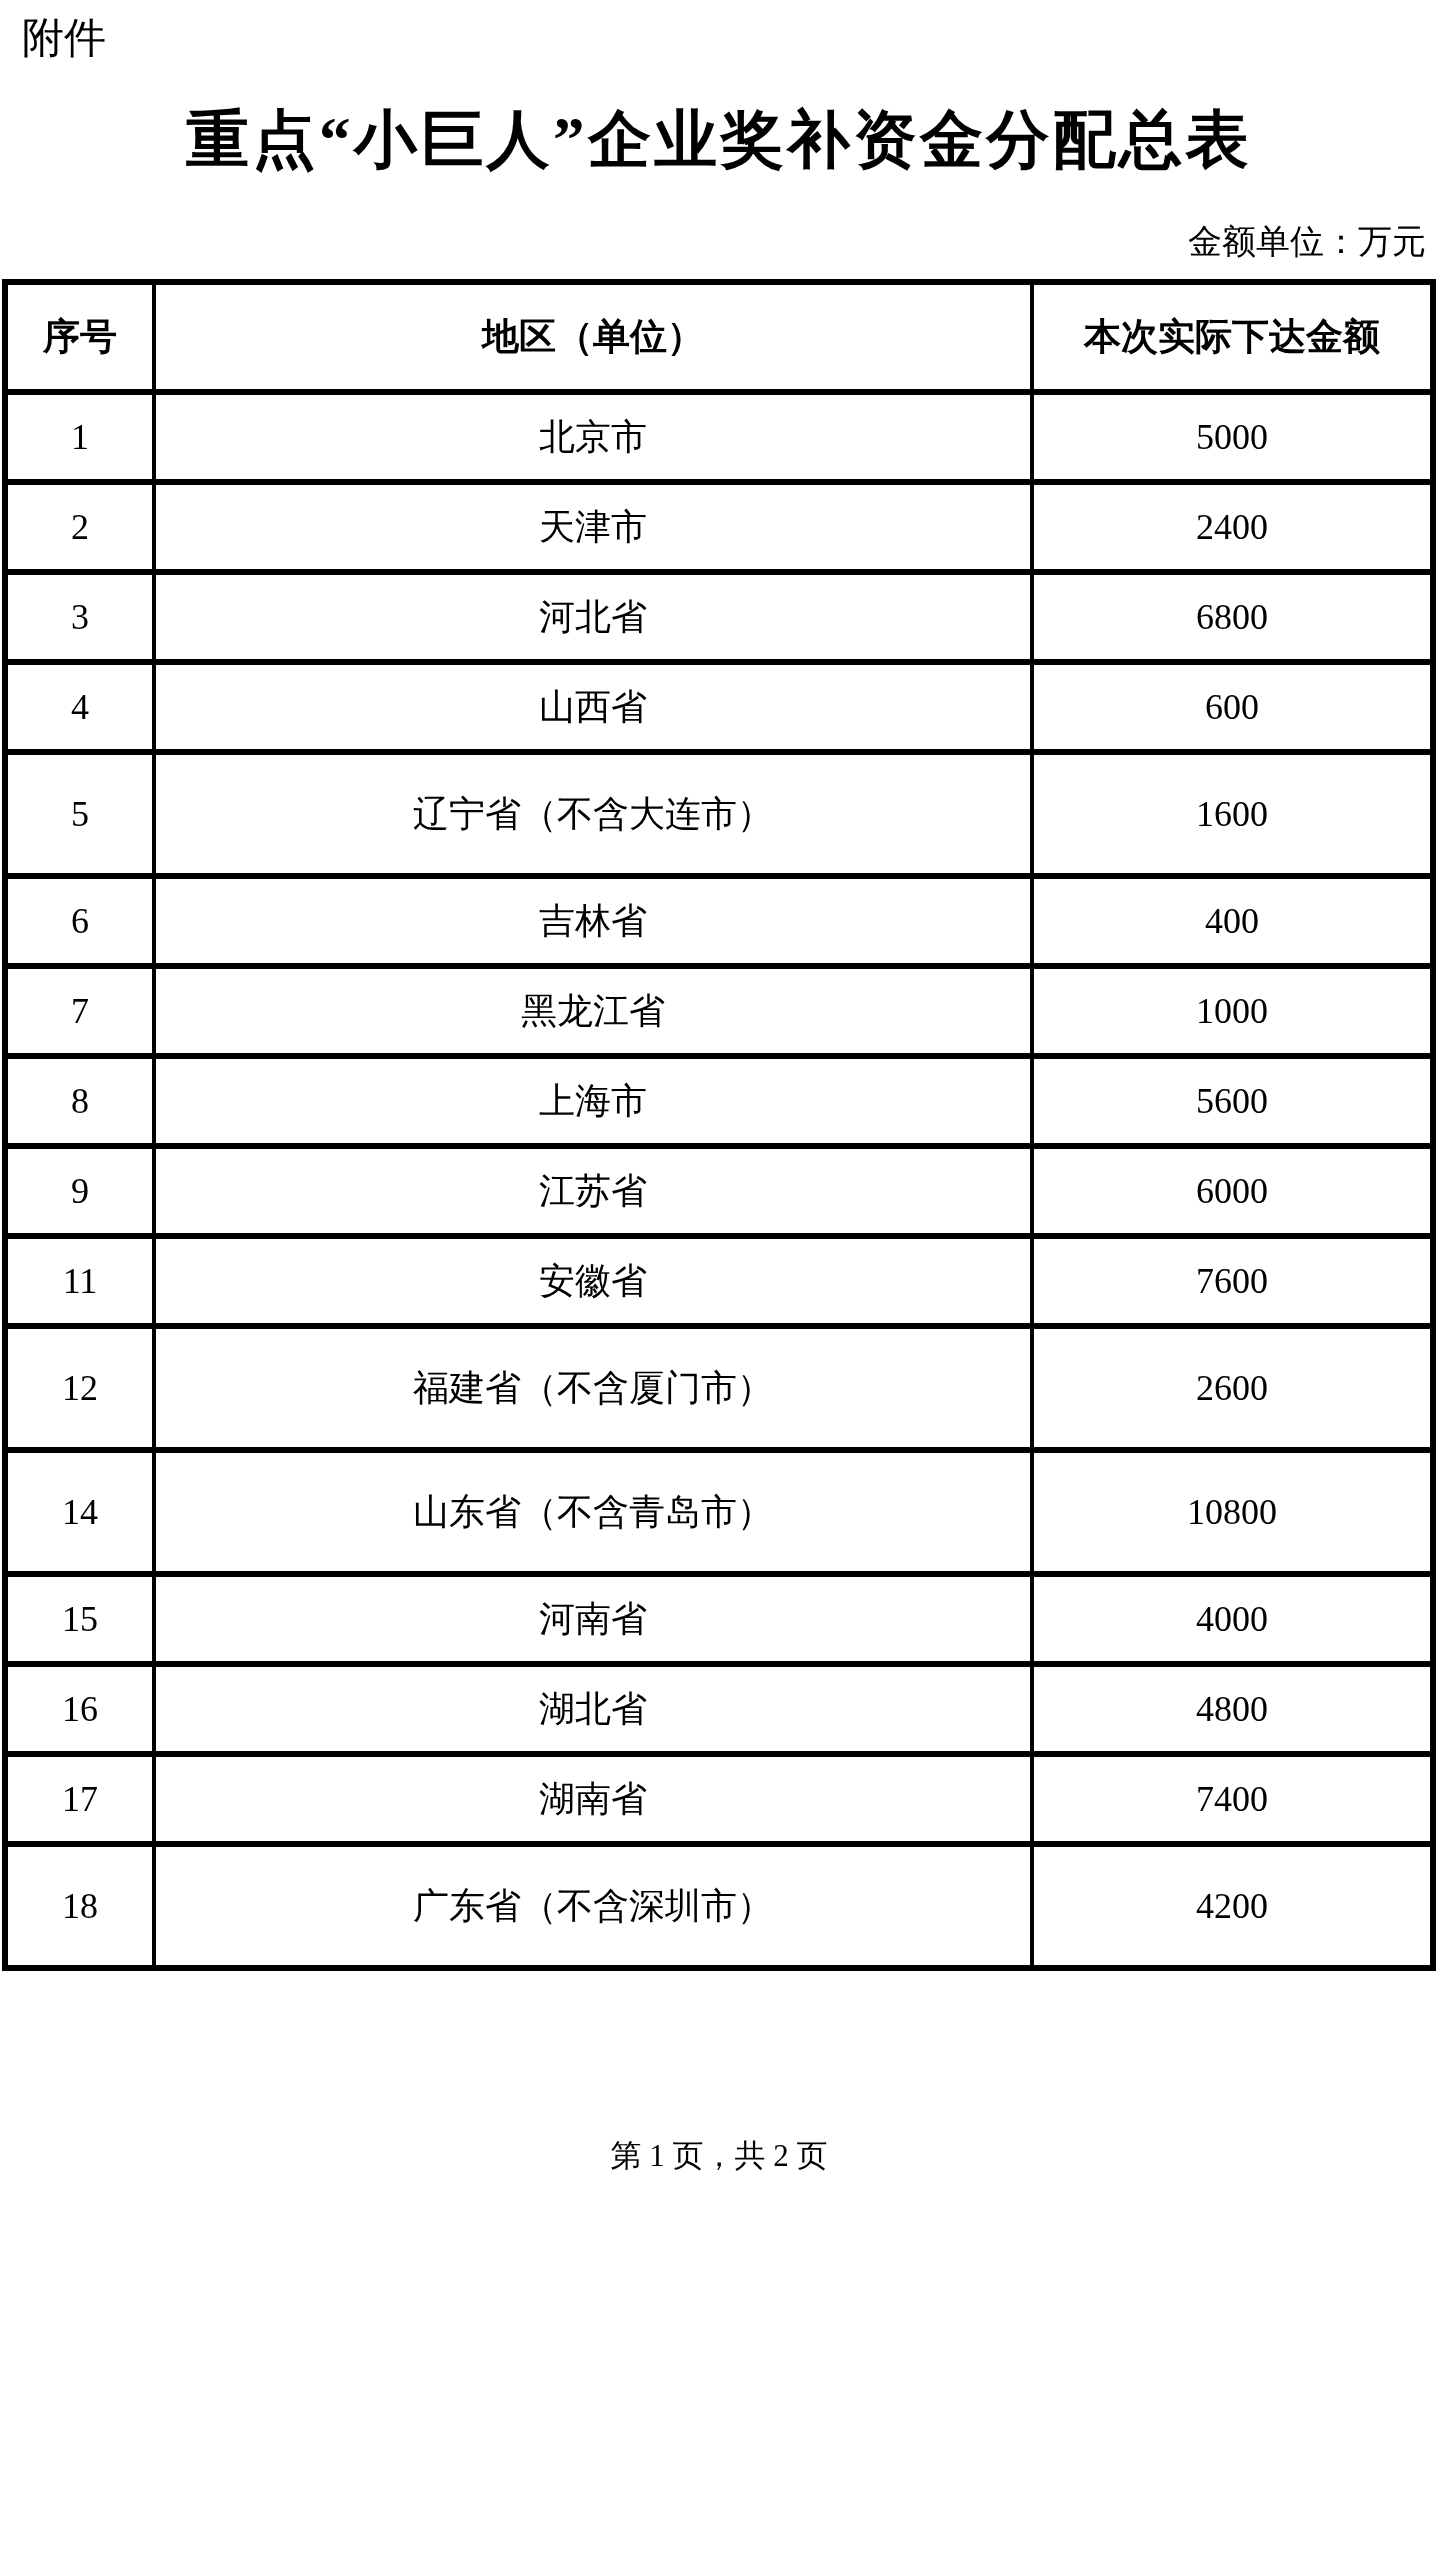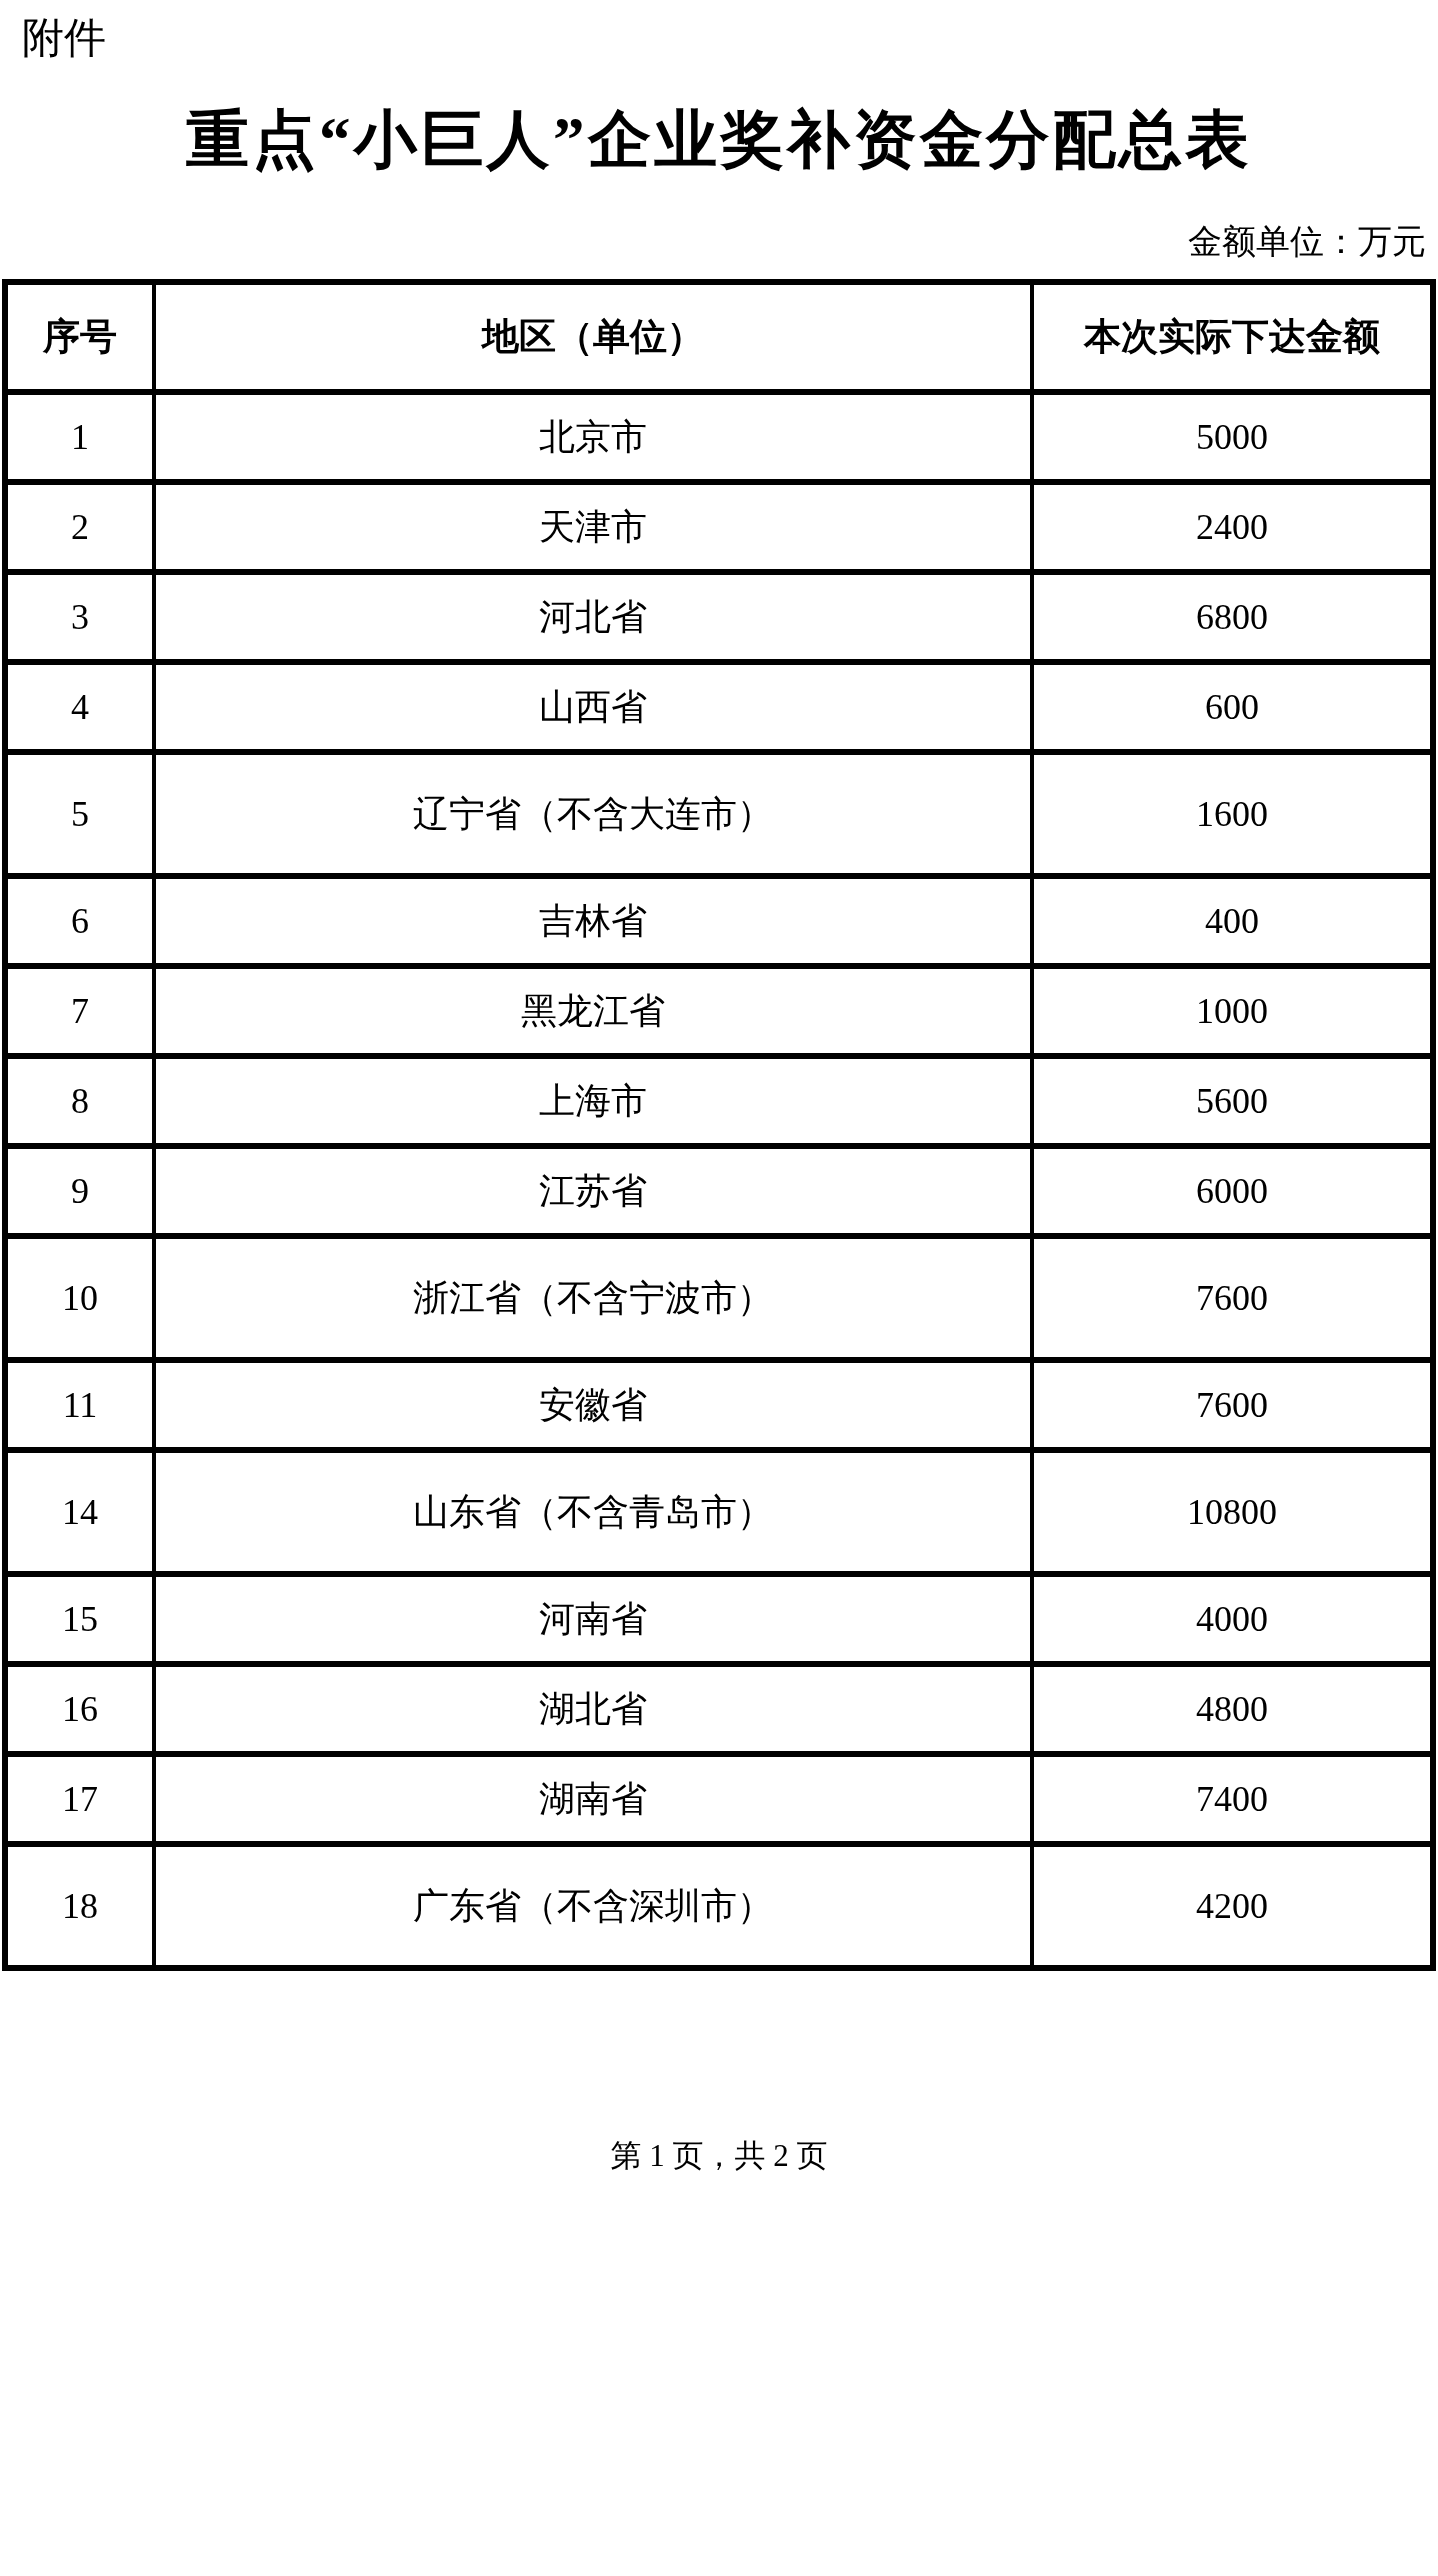--- a/index.html
+++ b/index.html
@@ -136,29 +136,29 @@
       <tr class="data-row">
     <td>8</td>
     <td>上海市</td>
     <td>5600</td>
   </tr>
       <tr class="data-row">
     <td>9</td>
     <td>江苏省</td>
     <td>6000</td>
   </tr>
-      <tr class="data-row tall">
-    <td>10</td>
-    <td>浙江省（不含宁波市）</td>
-    <td>7600</td>
-  </tr>
       <tr class="data-row">
     <td>11</td>
     <td>安徽省</td>
     <td>7600</td>
+  </tr>
+      <tr class="data-row tall">
+    <td>12</td>
+    <td>福建省（不含厦门市）</td>
+    <td>2600</td>
   </tr>
       <tr class="data-row tall">
     <td>14</td>
     <td>山东省（不含青岛市）</td>
     <td>10800</td>
   </tr>
       <tr class="data-row">
     <td>15</td>
     <td>河南省</td>
     <td>4000</td>

